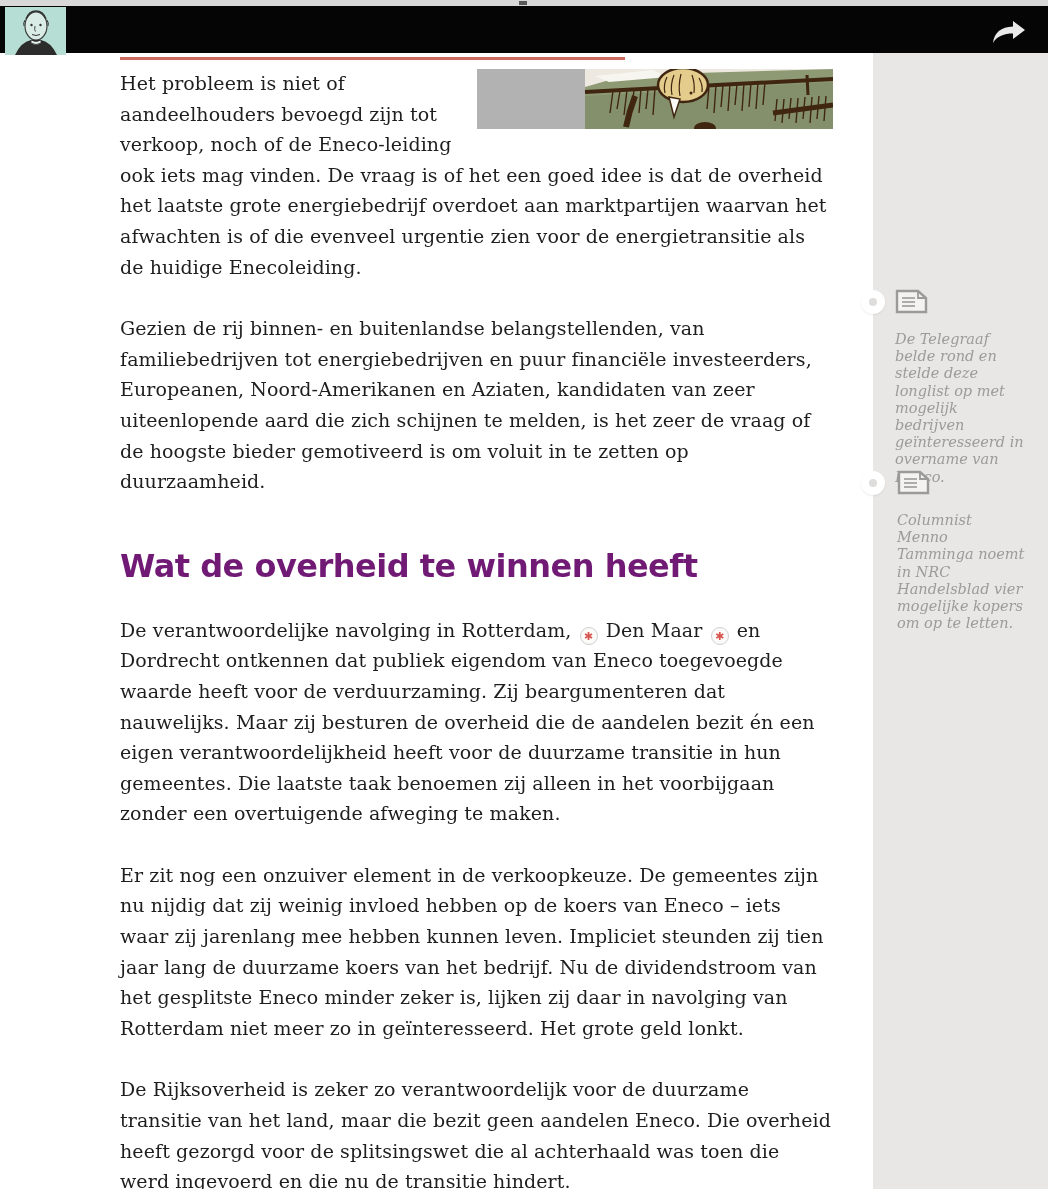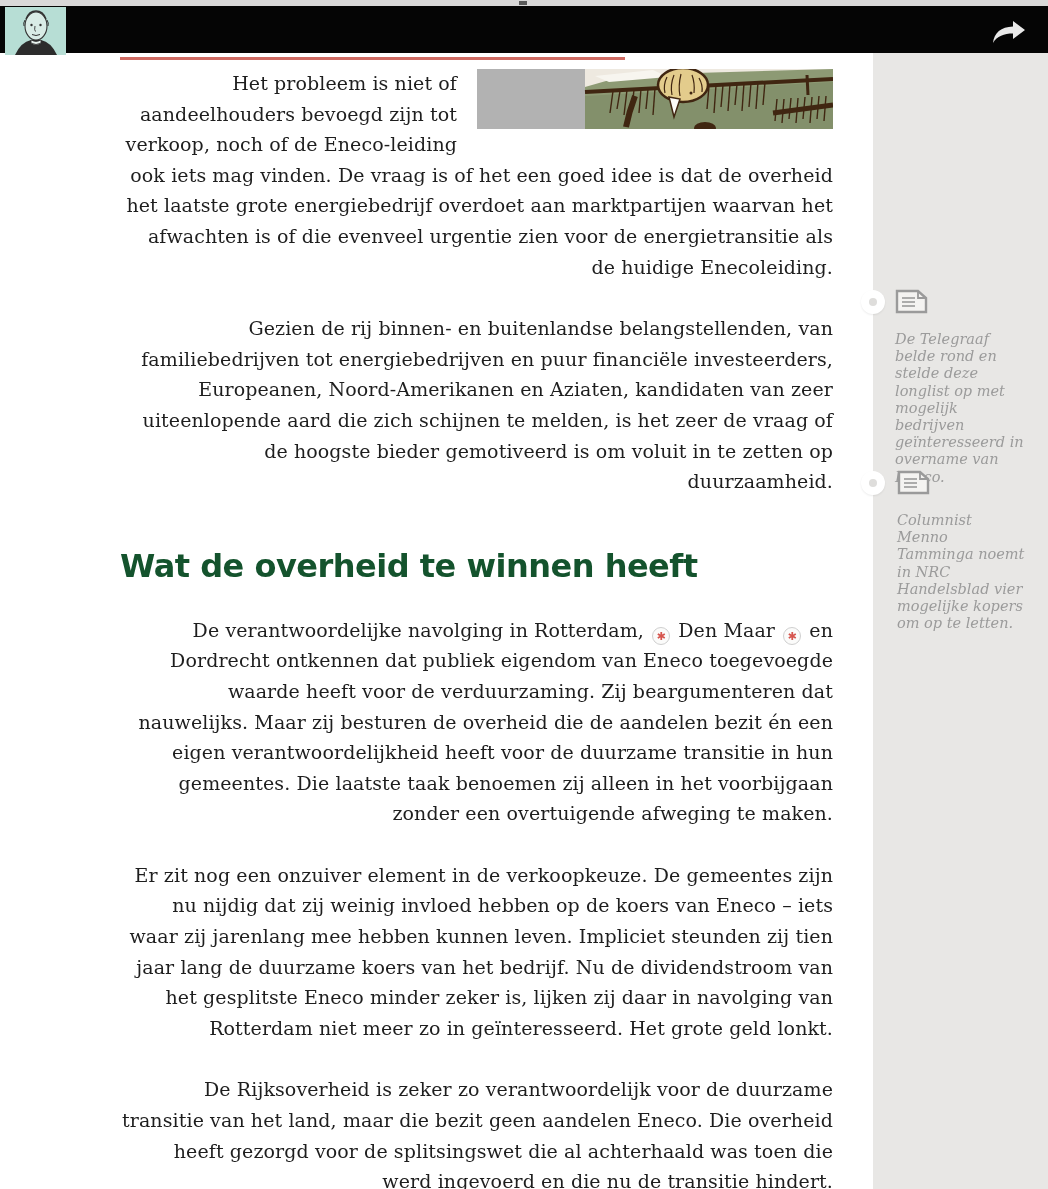--- a/index.html
+++ b/index.html
@@ -19,26 +19,26 @@
   .sidebar { position:absolute; top:53px; left:873px; width:175px; height:1136px; background:#e8e7e5; }
 
   .article { padding:4px 40px 0 120px; }
   .headline-underline { width:505px; height:3px; background:#cf6a62; margin-bottom:6px; }
 
   .illustration-float { float:right; width:356px; height:60px; margin:3px 0 30px 20px; }
   .illustration-float svg { display:block; }
 
   .article p {
     font-size:19px; line-height:30.6px; color:#1e1e1e;
-    margin:8px 0 31px 0; letter-spacing:0.1px;text-align:right;
+    margin:8px 0 31px 0; letter-spacing:0.1px;
   }
   .section-heading {
     font-family:"DejaVu Sans","Liberation Sans",sans-serif;
     font-weight:bold; font-size:32px; letter-spacing:-0.5px;
-    color:#14532d; margin:50px 0 30px 0; clear:both;
+    color:#701a75; margin:50px 0 30px 0; clear:both;
   }
   .marker {
     display:inline-flex; align-items:center; justify-content:center;
     width:18px; height:18px; border-radius:50%;
     border:1px solid #cfcfcf; background:#fbfbfa;
     color:#d6554e; font-size:11px; line-height:1;
     vertical-align:-3px; margin:0 2px; cursor:pointer;
     font-family:"DejaVu Sans",sans-serif;
   }
 

